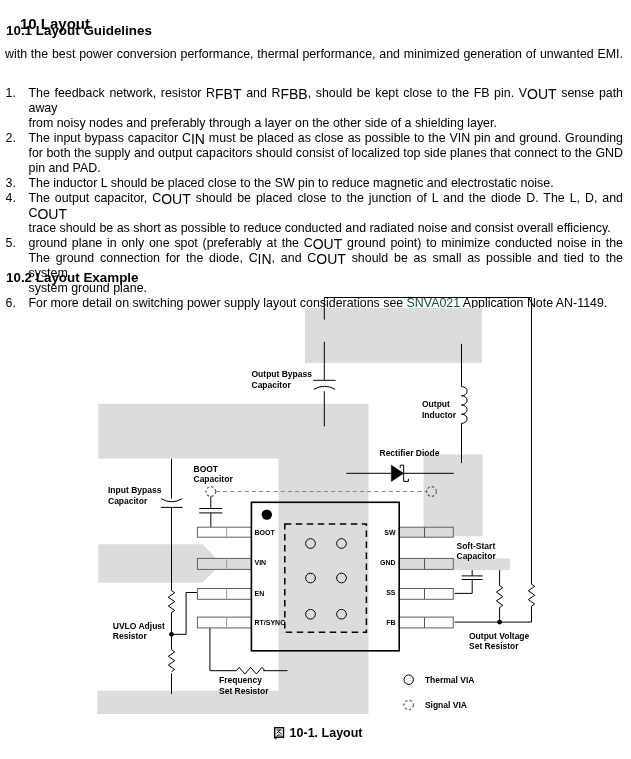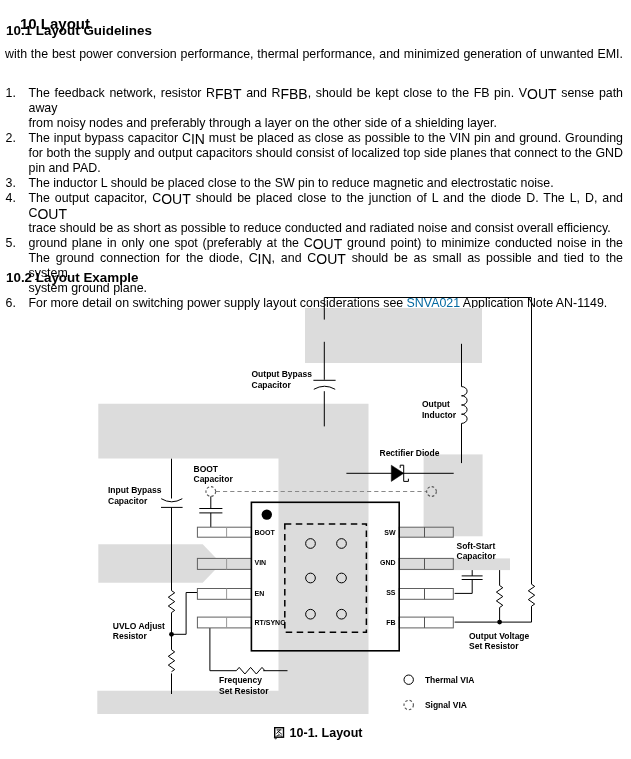--- a/index.html
+++ b/index.html
@@ -5,21 +5,21 @@
   html,body{margin:0;padding:0;}
   body{width:631px;height:759px;position:relative;background:#fff;
        font-family:"Liberation Sans",sans-serif;color:#000;}
   .abs{position:absolute;}
   h1{font-size:15px;font-weight:bold;margin:14px;}
   h2{font-size:13.4px;font-weight:bold;margin:0;}
   .body{font-size:12.4px;line-height:15px;}
   .jline{text-align:justify;text-align-last:justify;}
   .lline{text-align:left;}
   sub{font-size:14px;vertical-align:baseline;position:relative;top:2px;line-height:0;}
-  .lnk{color:#0369a1;text-decoration:underline;}
+  .lnk{color:#14532d;text-decoration:underline;}
   .num{position:absolute;left:0.5px;}
   .li{position:relative;}
   .litxt{margin-left:23.5px;}
 </style>
 </head>
 <body>
 <h1 class="abs" style="left:6px;top:1.2px;">10 Layout</h1>
 <h2 class="abs" style="left:6px;top:22.9px;">10.1 Layout Guidelines</h2>
 
 <div class="abs body" style="left:5px;top:46.7px;width:618px;">

